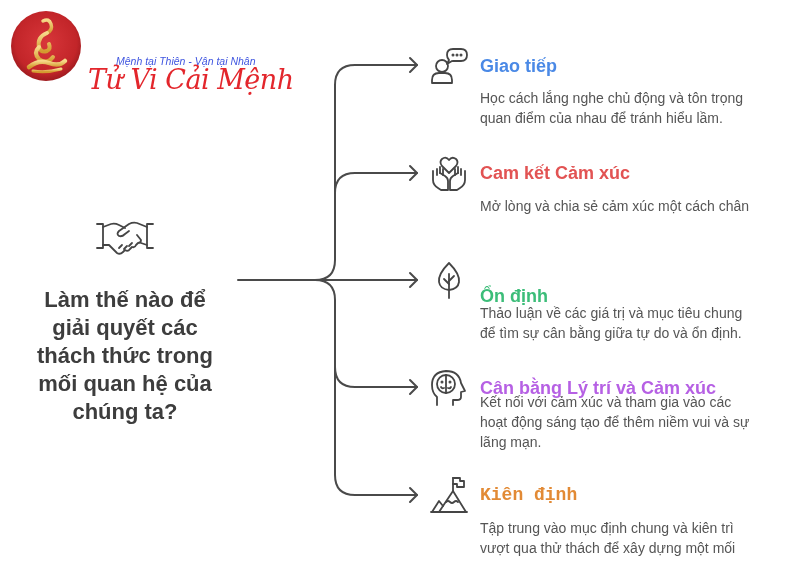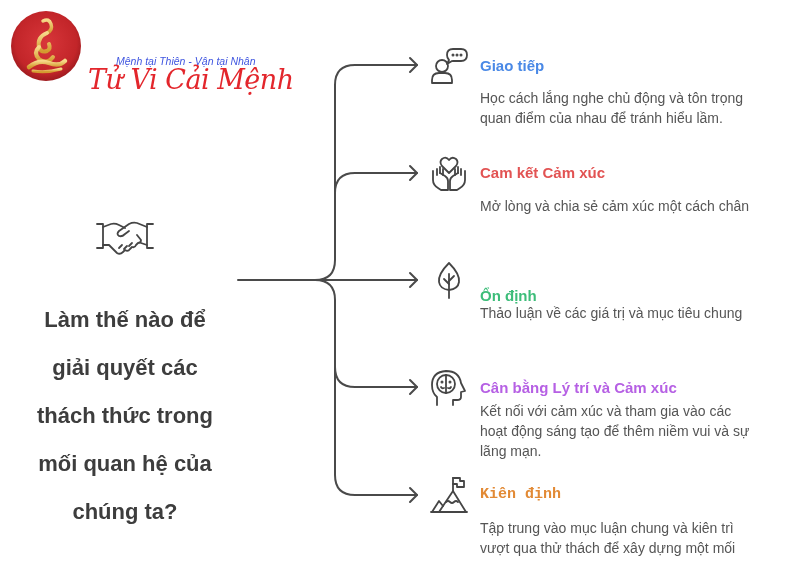--- a/index.html
+++ b/index.html
@@ -11,28 +11,28 @@
     .logo-mark { position: absolute; left: 9px; top: 9px; width: 74px; height: 74px; }
     .logo-title { position: absolute; left: 88px; top: 16px; font-family: "DejaVu Serif", "Liberation Serif", serif;
                   font-style: italic; font-size: 27px; color: #e3262c; letter-spacing: -0.5px; white-space: nowrap; margin-top: 48px; }
     .logo-tagline { position: absolute; left: 116px; top: 55px; font-family: "Liberation Sans", sans-serif;
                     font-style: italic; font-size: 10.5px; color: #3f55e0; white-space: nowrap; }
 
     
     .handshake { position: absolute; left: 95px; top: 218px; width: 60px; height: 38px; }
     .question { position: absolute; left: 15px; top: 286px; width: 220px; text-align: center;
                 font-weight: bold; font-size: 22px; line-height: 28px; color: #3d3d3d; }
-    .question span { display: block; white-space: nowrap; margin-top: 20px; }
+    .question span { display: block; white-space: nowrap; }
 
     
     .connectors { position: absolute; left: 0; top: 0; width: 800px; height: 587px; pointer-events: none; }
 
     
     .branch-icon { position: absolute; left: 429px; width: 40px; height: 40px; }
-    .branch-title { position: absolute; left: 480px; font-weight: bold; font-size: 15px; line-height: 22px; white-space: nowrap; }
+    .branch-title { position: absolute; left: 480px; font-weight: bold; font-size: 18px; line-height: 22px; white-space: nowrap; }
     .branch-desc { position: absolute; left: 480px; font-size: 14px; line-height: 20px; color: #555555; }
     .branch-desc span { display: block; white-space: nowrap; }
 
     svg.ic { stroke: #454545; stroke-width: 1.8; fill: none; stroke-linecap: round; stroke-linejoin: round; }
   </style>
 </head>
 <body>
 
 <div class="logo">
   <svg class="logo-mark" viewBox="0 0 74 74">
@@ -132,47 +132,48 @@
 <div>
   <svg class="branch-icon ic" style="top:260px" viewBox="0 0 40 40">
     <path d="M20 3 Q9 14 10 22 Q11 29 20 30 Q29 29 30 22 Q31 14 20 3 Z"></path>
     <path d="M20 14 V38"></path>
     <path d="M20 24 L15 19"></path>
     <path d="M20 21 L25 16"></path>
   </svg>
   <div class="branch-title" style="top: 285px; color: rgb(60, 189, 121);">Ổn định</div>
   <div class="branch-desc" style="top:303px">
     <span>Thảo luận về các giá trị và mục tiêu chung</span>
+    <span>để tìm sự cân bằng giữa tự do và ổn định.</span>
   </div>
 </div>
 
 <div>
   <svg class="branch-icon ic" style="top:367px" viewBox="0 0 40 40">
     <path d="M8 38 V30 Q3 26 3 18 Q3 5 17 4 Q30 4 32 16 L36 24 L32 25 V30 Q32 33 28 33 H24 V38"></path>
     <circle cx="17" cy="17" r="9"></circle>
     <path d="M17 8 V26"></path>
     <circle cx="13" cy="15" r="0.6" fill="#454545"></circle>
     <circle cx="21" cy="15" r="0.6" fill="#454545"></circle>
     <path d="M12 20 Q13 22 15 21 M19 21 Q21 22 22 20"></path>
   </svg>
   <div class="branch-title" style="top: 377px; color: rgb(182, 96, 228);">Cân bằng Lý trí và Cảm xúc</div>
-  <div class="branch-desc" style="top:401px">
+  <div class="branch-desc" style="top:392px">
     <span>Kết nối với cảm xúc và tham gia vào các</span>
     <span>hoạt động sáng tạo để thêm niềm vui và sự</span>
     <span>lãng mạn.</span>
   </div>
 </div>
 
 <div>
   <svg class="branch-icon ic" style="top:475px" viewBox="0 0 40 40">
     <path d="M2 37 H38"></path>
     <path d="M3 37 L10 26 L14 31"></path>
     <path d="M10 37 L24 16 L37 37"></path>
     <path d="M17 27 Q19 25 21 27 Q23 29 25 27 Q27 25 29 27"></path>
     <path d="M24 16 V3"></path>
     <path d="M24 3 H31 V6 H35 V12 H28 V9 H24"></path>
   </svg>
   <div class="branch-title" style="top: 484px; color: rgb(226, 138, 53); font-family: Liberation Mono, monospace;">Kiên định</div>
   <div class="branch-desc" style="top:518px">
-    <span>Tập trung vào mục luận chung và kiên trì</span>
+    <span>Tập trung vào mục định chung và kiên trì</span>
     <span>vượt qua thử thách để xây dựng một mối</span>
   </div>
 </div>
 
 </body></html>

